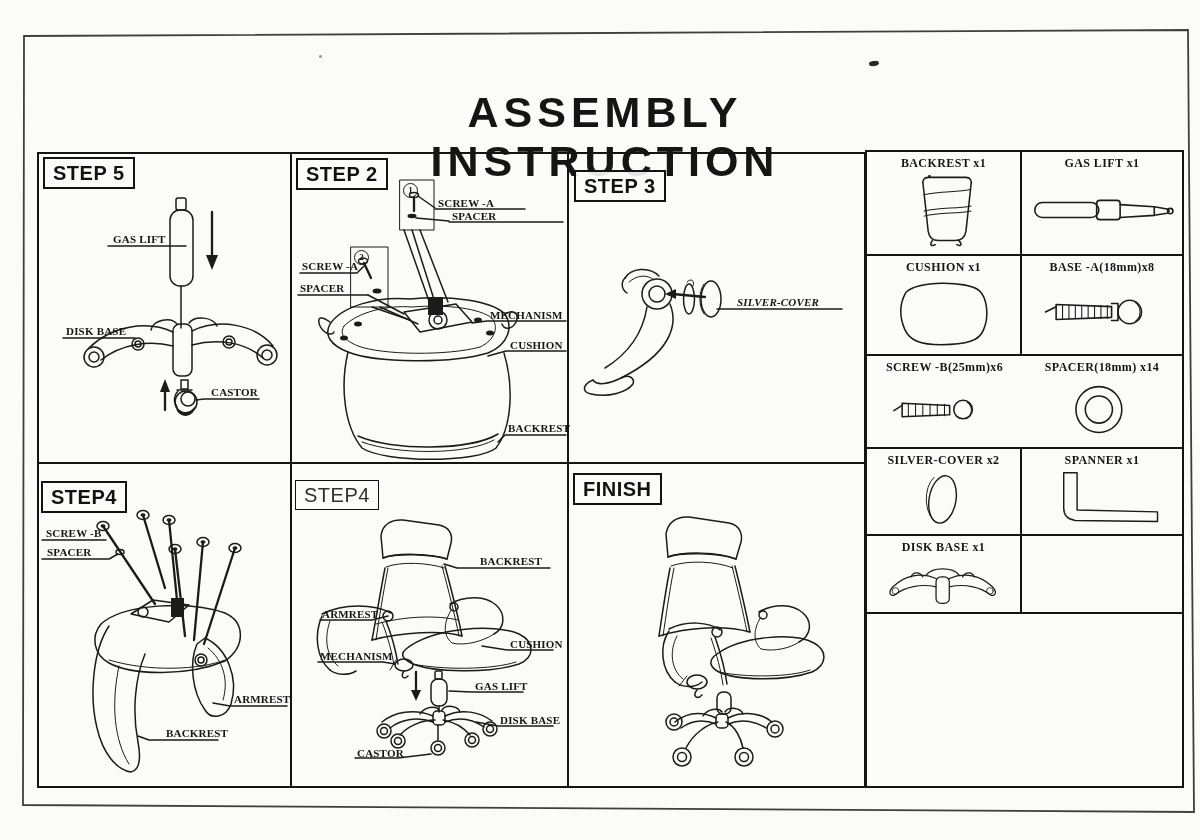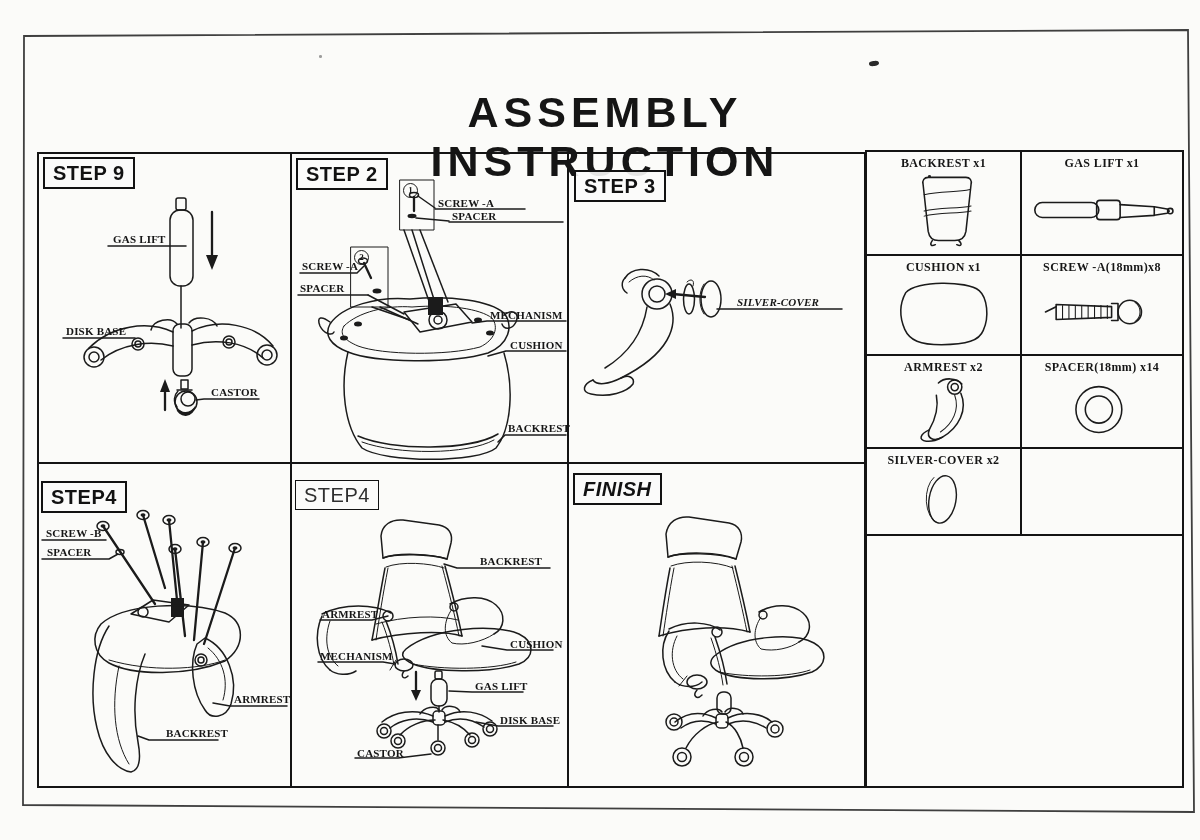--- a/index.html
+++ b/index.html
@@ -97,21 +97,21 @@
           <circle cx="149" cy="245" r="7"></circle>
         </g>
         <g>
           <line x1="126" y1="256" x2="126" y2="236" class="thick"></line>
           <polygon class="fill" points="121,238 131,238 126,225"></polygon>
         </g>
         <line x1="69" y1="92" x2="147" y2="92"></line>
         <line x1="24" y1="184" x2="96" y2="184"></line>
         <path d="M157,246 L165,245 L220,245"></path>
       </svg>
-      <span class="hdr" style="left:4px;top:3px;">STEP 9</span>
+      <span class="hdr" style="left:4px;top:3px;">STEP 5</span>
       <span class="cl" style="left:74px;top:79px;">GAS LIFT</span>
       <span class="cl" style="left:27px;top:171px;">DISK BASE</span>
       <span class="cl" style="left:172px;top:232px;">CASTOR</span>
     </div>
 
     <div class="panel" style="left:253px;top:0;width:275px;height:308px;">
       <svg class="art" width="275" height="308" viewBox="0 0 275 308">
         <g>
           <rect x="108" y="26" width="34" height="50" class="thin"></rect>
           <ellipse cx="122" cy="41" rx="4.5" ry="2.5"></ellipse>
@@ -359,21 +359,21 @@
           <circle cx="175" cy="293" r="9"></circle>
             <circle cx="175" cy="293" r="4.5"></circle>
           <path d="M159,254 C176,246 194,250 203,258"></path>
           <path d="M159,260 C174,254 188,258 197,264"></path>
           <circle cx="206" cy="265" r="8"></circle>
             <circle cx="206" cy="265" r="4"></circle>
           <path d="M134,252 C138,245 150,243 153,248"></path>
           <path d="M156,248 C160,242 172,244 174,250"></path>
         </g>
       </svg>
-      <span class="hdr" style="left:4px;top:9px;font-style:italic;">FINISH</span>
+      <span class="hdr" style="left:4px;top:9px;">FINISH</span>
     </div>
   </div>
 
   <div class="parts">
 
     <div class="pc">
       <div class="pname">BACKREST x1</div>
       <svg class="psvg art" viewBox="0 0 150 70" preserveAspectRatio="xMidYMid meet">
         <path d="M60,3 L97,3 C101,3 103,6 102,10 L97,56 C96,62 92,65 86,65 L70,65 C64,65 61,62 60,56 L55,10 C54,6 56,3 60,3 Z"></path>
         <path d="M56,20 C72,16 88,18 101,15" class="thin"></path>
@@ -394,64 +394,87 @@
       </svg>
     </div>
 
     <div class="pc">
       <div class="pname">CUSHION x1</div>
       <svg class="psvg art" viewBox="0 0 150 70" preserveAspectRatio="xMidYMid meet">
         <path d="M38,16 C48,4 98,4 110,14 C118,21 120,40 114,53 C110,63 98,67 73,67 C52,67 42,63 37,52 C31,38 33,25 38,16 Z"></path>
       </svg>
     </div>
     <div class="pc rc">
-      <div class="pname">SCREW -A(18mm)x8</div>
+      <div class="pname">BASE -A(18mm)x8</div>
       <svg class="psvg art" viewBox="0 0 150 70" preserveAspectRatio="xMidYMid meet">
         <path d="M22,35 L32,30"></path>
         <path d="M32,28 L84,30 L84,40 L32,42 Z"></path>
         <line x1="38" y1="29" x2="38" y2="41" class="thin"></line>
           <line x1="44" y1="29" x2="44" y2="41" class="thin"></line>
         <line x1="50" y1="29" x2="50" y2="41" class="thin"></line>
           <line x1="56" y1="29" x2="56" y2="41" class="thin"></line>
         <line x1="62" y1="29" x2="62" y2="41" class="thin"></line>
           <line x1="68" y1="29" x2="68" y2="41" class="thin"></line>
         <line x1="74" y1="29" x2="74" y2="41" class="thin"></line>
           <line x1="80" y1="29" x2="80" y2="41" class="thin"></line>
         <path d="M84,27 L90,27 L90,43 L84,43"></path>
         <circle cx="101" cy="35" r="11"></circle>
         <path d="M106,26 A11,11 0 0 1 106,44" class="thin"></path>
       </svg>
     </div>
 
-
-    <div class="pc">
-      <div class="pname">ARMREST x2</div>
-      <svg class="psvg art" viewBox="0 0 150 70" preserveAspectRatio="xMidYMid meet">
-        <circle cx="86" cy="14" r="7"></circle>
-          <circle cx="86" cy="14" r="3.5"></circle>
-        <path d="M70,10 C76,4 88,5 93,11"></path>
-        <path d="M92,20 C99,36 90,54 74,63 C65,68 58,64 61,56 C69,42 70,32 68,22"></path>
-        <path d="M86,22 C91,36 84,50 72,58" class="thin"></path>
-        <path d="M61,56 C52,60 50,66 58,67 C66,68 72,64 74,63"></path>
-      </svg>
-    </div>
+    <div class="pc rc">
+      <div class="pname">SCREW -B(25mm)x6</div>
+      <svg class="psvg art" viewBox="0 0 150 70" preserveAspectRatio="xMidYMid meet">
+        <path d="M26,37 L34,32"></path>
+        <path d="M34,30 L80,32 L80,41 L34,43 Z"></path>
+        <line x1="40" y1="31" x2="40" y2="42" class="thin"></line>
+          <line x1="47" y1="31" x2="47" y2="42" class="thin"></line>
+        <line x1="54" y1="31" x2="54" y2="42" class="thin"></line>
+          <line x1="61" y1="31" x2="61" y2="42" class="thin"></line>
+        <line x1="68" y1="31" x2="68" y2="42" class="thin"></line>
+          <line x1="75" y1="31" x2="75" y2="42" class="thin"></line>
+        <circle cx="93" cy="36" r="9"></circle>
+        <path d="M97,29 A9,9 0 0 1 97,44" class="thin"></path>
+      </svg>
+    </div>
+
     <div class="pc rc">
       <div class="pname">SPACER(18mm) x14</div>
       <svg class="psvg art" viewBox="0 0 150 70" preserveAspectRatio="xMidYMid meet">
         <circle cx="72" cy="36" r="22"></circle>
           <circle cx="72" cy="36" r="13"></circle>
       </svg>
     </div>
 
     <div class="pc">
       <div class="pname">SILVER-COVER x2</div>
       <svg class="psvg art" viewBox="0 0 150 70" preserveAspectRatio="xMidYMid meet">
         <ellipse cx="74" cy="36" rx="14" ry="25" transform="rotate(10 74 36)"></ellipse>
         <path d="M65,13 A14,25 0 0 0 68,60" class="thin"></path>
       </svg>
     </div>
-
+    <div class="pc rc">
+      <div class="pname">SPANNER x1</div>
+      <svg class="psvg art" viewBox="0 0 150 70" preserveAspectRatio="xMidYMid meet">
+        <path d="M35,8 L49,8 L49,47 L133,49 L133,59 L47,58 C39,57 35,52 35,45 Z"></path>
+      </svg>
+    </div>
+
+    <div class="pc">
+      <div class="pname">DISK BASE x1</div>
+      <svg class="psvg art" viewBox="0 0 150 70" preserveAspectRatio="xMidYMid meet">
+        <rect x="66" y="30" width="16" height="32" rx="6"></rect>
+        <path d="M54,28 C62,18 86,18 94,28"></path>
+        <path d="M66,32 C48,24 28,28 14,42 C8,48 10,54 16,52 C28,42 48,38 66,42"></path>
+        <circle cx="17" cy="47" r="4" class="thin"></circle>
+        <path d="M50,30 C46,23 38,24 36,30"></path>
+        <path d="M82,32 C100,24 120,28 134,42 C140,48 138,54 132,52 C120,42 100,38 82,42"></path>
+        <circle cx="131" cy="47" r="4" class="thin"></circle>
+        <path d="M98,30 C102,23 110,24 112,30"></path>
+      </svg>
+    </div>
     <div class="pc rc"></div>
 
     <div class="pc rc br"></div>
 
   </div>
 </div>
 
 </body></html>

